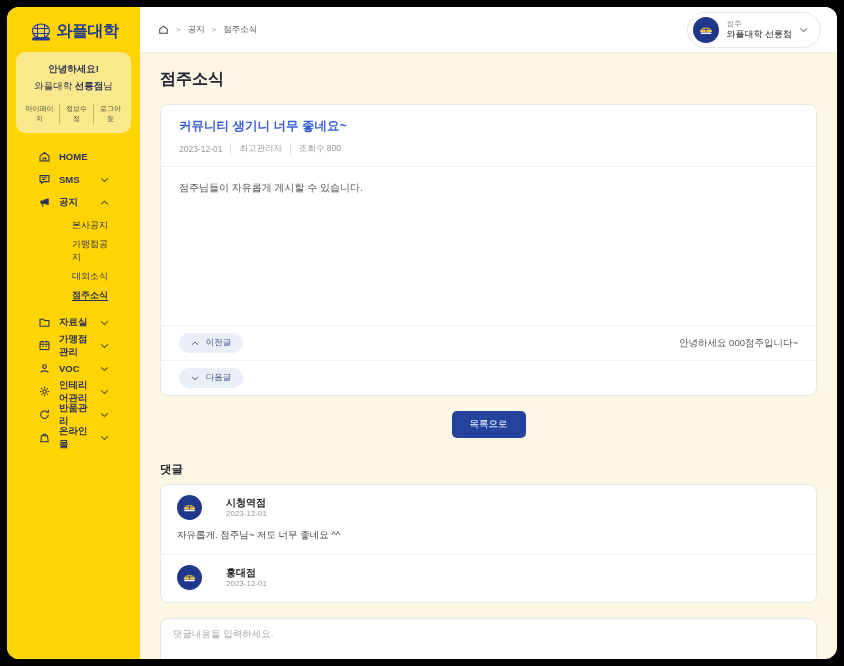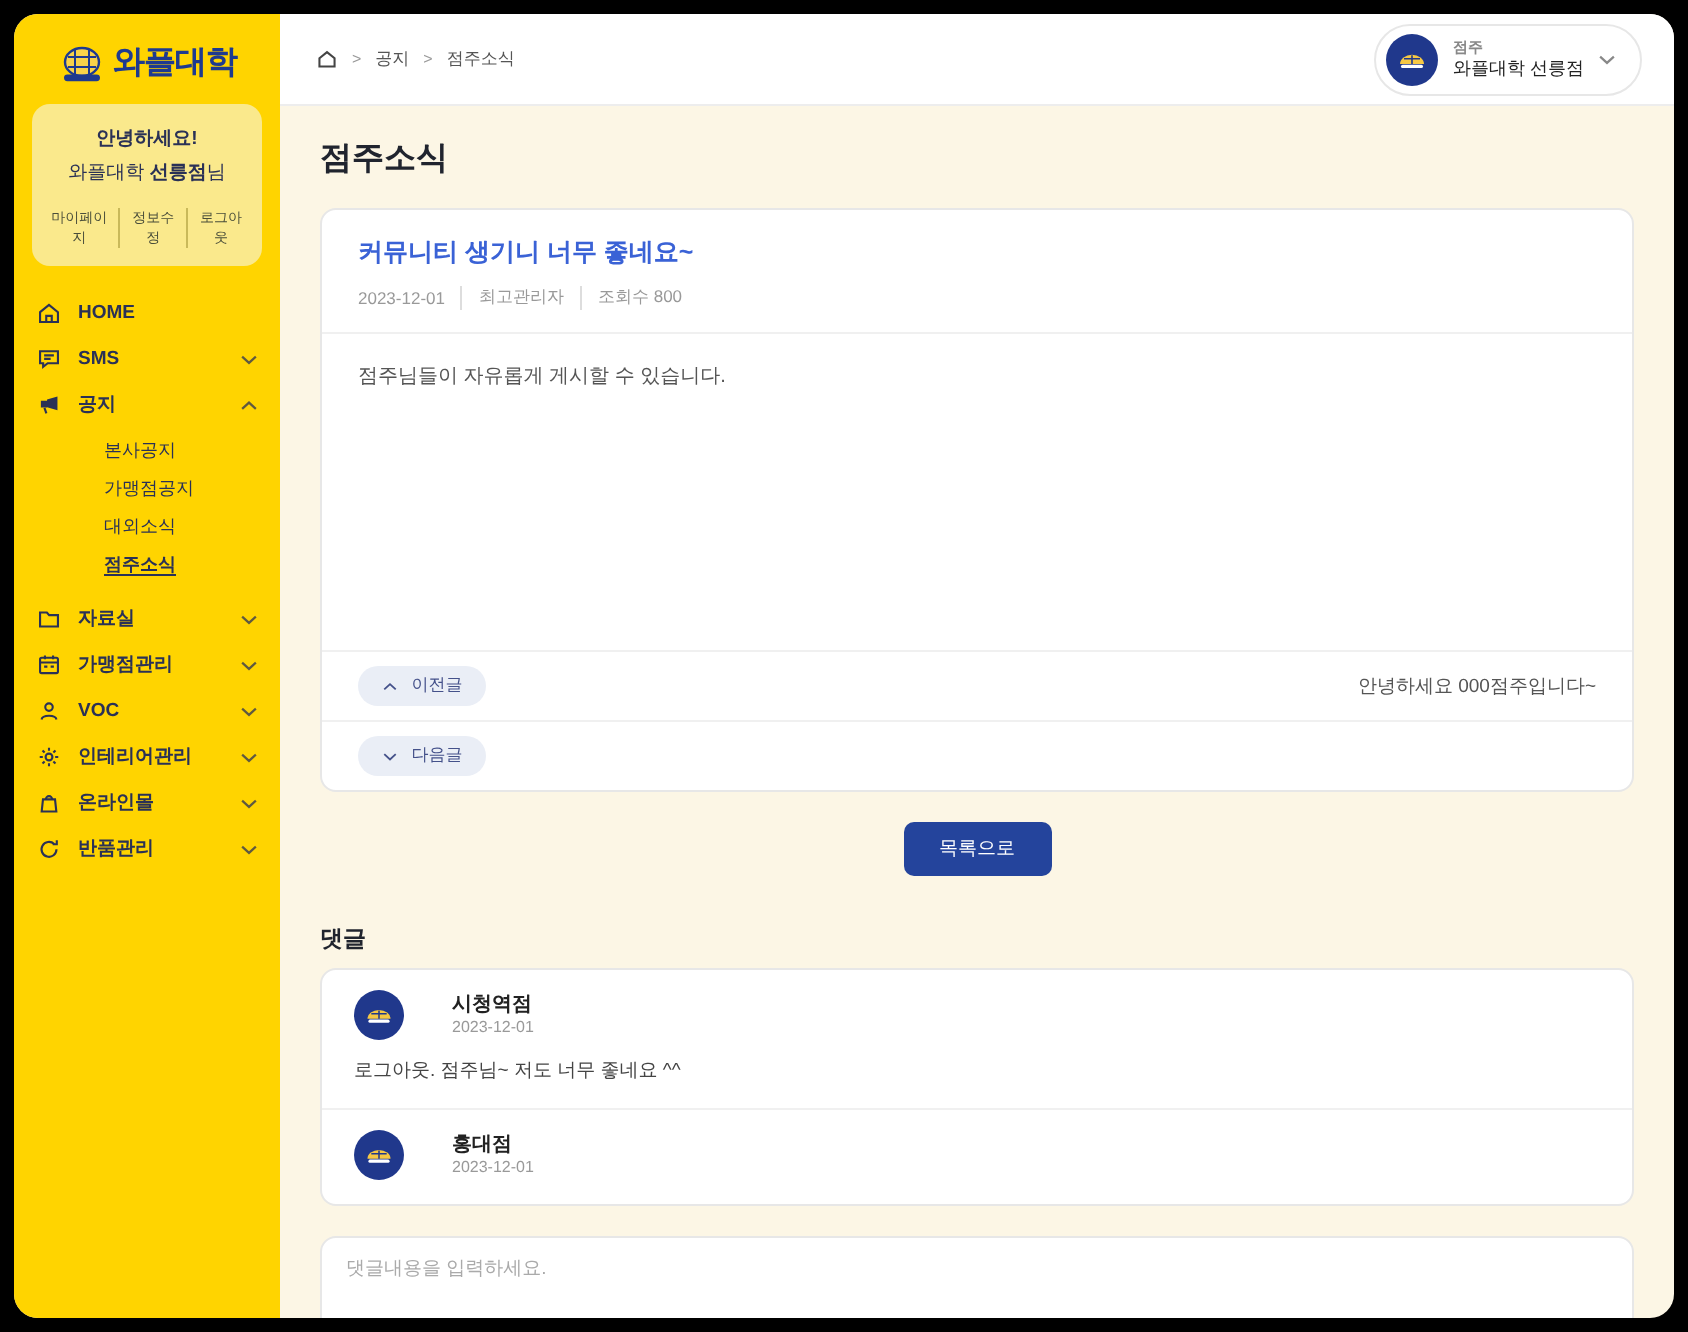--- a/index.html
+++ b/index.html
@@ -12,38 +12,38 @@
   .sidebar { width:133px; background:#FFD400; flex-shrink:0; display:flex; flex-direction:column; padding:12px 0 0; }
   .logo { display:flex; align-items:center; justify-content:center; gap:4px; padding:2px 0 10px; cursor:pointer; }
   .logo-text { font-size:16px; font-weight:900; color:#1E3A8F; letter-spacing:-0.5px; }
   .greet-card { margin:0 9px; background:#FAE98C; border-radius:9px; padding:11px 4px 9px; text-align:center; }
   .greet-line1 { font-size:9.5px; color:#2A3156; font-weight:700; }
   .greet-line2 { font-size:9.5px; color:#2A3156; margin-top:4px; }
   .greet-line2 b { font-weight:900; }
   .greet-links { margin-top:11px; display:flex; justify-content:center; align-items:center; }
   .greet-links span { font-size:7px; color:#4A4E3A; padding:0 4px; cursor:pointer; }
   .greet-links span + span { border-left:1px solid #C9B95A; }
-  .menu { margin-top:12px; padding:0 11px; }
+  .menu { margin-top:12px; padding:0 31px; }
   .menu-item { display:flex; align-items:center; gap:8px; height:23px; cursor:pointer; color:#2A3156; }
   .menu-item .mi-label { font-size:9.5px; font-weight:700; flex:1; }
   .menu-item svg.mi-icon { flex-shrink:0; }
   .chev { opacity:.75; }
   .submenu { padding:2px 0 6px 34px; }
   .submenu-item { font-size:9px; color:#2A3156; padding:3px 0; cursor:pointer; }
   .submenu-item.active { font-weight:700; text-decoration:underline; text-underline-offset:2px; }
 
   
   .main { flex:1; display:flex; flex-direction:column; min-width:0; }
   .topbar { height:46px; background:#fff; border-bottom:1px solid #EDEDED; display:flex; align-items:center; justify-content:space-between; padding:0 16px 0 18px; flex-shrink:0; }
   .crumbs { display:flex; align-items:center; gap:7px; }
   .crumb { font-size:8.5px; color:#555; cursor:pointer; }
   .crumb-sep { font-size:8px; color:#999; }
   .profile { display:flex; align-items:center; gap:7px; border:1px solid #E7E7E7; border-radius:20px; padding:4px 12px 4px 5px; background:#fff; cursor:pointer; }
   .profile-texts { line-height:1.25; }
-  .profile-role { font-size:7.5px; color:#888;font-weight:bold; }
+  .profile-role { font-size:7.5px; color:#888; }
   .profile-name { font-size:9px; font-weight:400; color:#222; }
 
   .content { flex:1; padding:10px 20px 0; overflow:hidden; }
   .page-title { font-size:16px; font-weight:900; color:#20242E; margin:6px 0 14px; }
 
   .post-card { background:#fff; border:1px solid #E7E7E7; border-radius:8px; }
   .post-head { padding:13px 18px 11px; border-bottom:1px solid #F0F0F0; }
   .post-title { color:#3A62D6; font-size:12.5px; font-weight:700; }
   .post-meta { margin-top:8px; font-size:8.5px; color:#999; display:flex; align-items:center; }
   .post-meta span { padding-right:8px; }
@@ -162,33 +162,33 @@
             <circle cx="8" cy="8" r="2.1"></circle>
             <path d="M8 2.3v1.9M8 11.8v1.9M2.3 8h1.9M11.8 8h1.9M4 4l1.3 1.3M10.7 10.7 12 12M12 4l-1.3 1.3M5.3 10.7 4 12"></path>
           </svg>
         <span class="mi-label">인테리어관리</span>
         <svg class="chev" width="9" height="6" viewBox="0 0 10 7" fill="none" stroke="#2A3156" stroke-width="1.3">
             <polyline points="1,1.5 5,5.2 9,1.5"></polyline>
           </svg>
       </div>
       <div class="menu-item">
         <svg class="mi-icon" width="13" height="13" viewBox="0 0 16 16" fill="none" stroke="#2A3156" stroke-width="1.3">
-            <path d="M4.3 5.8h7.4l.8 7.4H3.5zM6 5.8a2 2 0 014 0"></path>
-          </svg>
-        <span class="mi-label">온라인몰</span>
-        <svg class="chev" width="9" height="6" viewBox="0 0 10 7" fill="none" stroke="#2A3156" stroke-width="1.3">
-            <polyline points="1,1.5 5,5.2 9,1.5"></polyline>
-          </svg>
-      </div>
-      <div class="menu-item">
-        <svg class="mi-icon" width="13" height="13" viewBox="0 0 16 16" fill="none" stroke="#2A3156" stroke-width="1.3">
             <path d="M12.6 8.2a4.6 4.6 0 11-1.4-3.3"></path>
             <path d="M12.8 2.6v2.5h-2.5"></path>
           </svg>
         <span class="mi-label">반품관리</span>
+        <svg class="chev" width="9" height="6" viewBox="0 0 10 7" fill="none" stroke="#2A3156" stroke-width="1.3">
+            <polyline points="1,1.5 5,5.2 9,1.5"></polyline>
+          </svg>
+      </div>
+      <div class="menu-item">
+        <svg class="mi-icon" width="13" height="13" viewBox="0 0 16 16" fill="none" stroke="#2A3156" stroke-width="1.3">
+            <path d="M4.3 5.8h7.4l.8 7.4H3.5zM6 5.8a2 2 0 014 0"></path>
+          </svg>
+        <span class="mi-label">온라인몰</span>
         <svg class="chev" width="9" height="6" viewBox="0 0 10 7" fill="none" stroke="#2A3156" stroke-width="1.3">
             <polyline points="1,1.5 5,5.2 9,1.5"></polyline>
           </svg>
       </div>
     </nav>
   </aside>
 
   <div class="main">
 
     <header class="topbar">
@@ -263,21 +263,21 @@
               <circle cx="13" cy="13" r="13" fill="#20388C"></circle>
               <path d="M7 15a6 4.6 0 0112 0z" fill="#F6C844"></path>
               <path d="M9 12.4h8M13 10.6v4.4" stroke="#20388C" stroke-width="0.8"></path>
               <rect x="7.5" y="15.4" width="11" height="1.6" rx="0.8" fill="#fff"></rect>
             </svg>
             <div class="comment-who">
               <div class="comment-name">시청역점</div>
               <div class="comment-date">2023-12-01</div>
             </div>
           </div>
-          <div class="comment-text">로그아웃. 점주님~ 저도 너무 좋네요 ^^</div>
+          <div class="comment-text">자유롭게. 점주님~ 저도 너무 좋네요 ^^</div>
         </div>
         <div class="comment">
           <div class="comment-head">
             <svg width="25" height="25" viewBox="0 0 26 26">
               <circle cx="13" cy="13" r="13" fill="#20388C"></circle>
               <path d="M7 15a6 4.6 0 0112 0z" fill="#F6C844"></path>
               <path d="M9 12.4h8M13 10.6v4.4" stroke="#20388C" stroke-width="0.8"></path>
               <rect x="7.5" y="15.4" width="11" height="1.6" rx="0.8" fill="#fff"></rect>
             </svg>
             <div class="comment-who">

